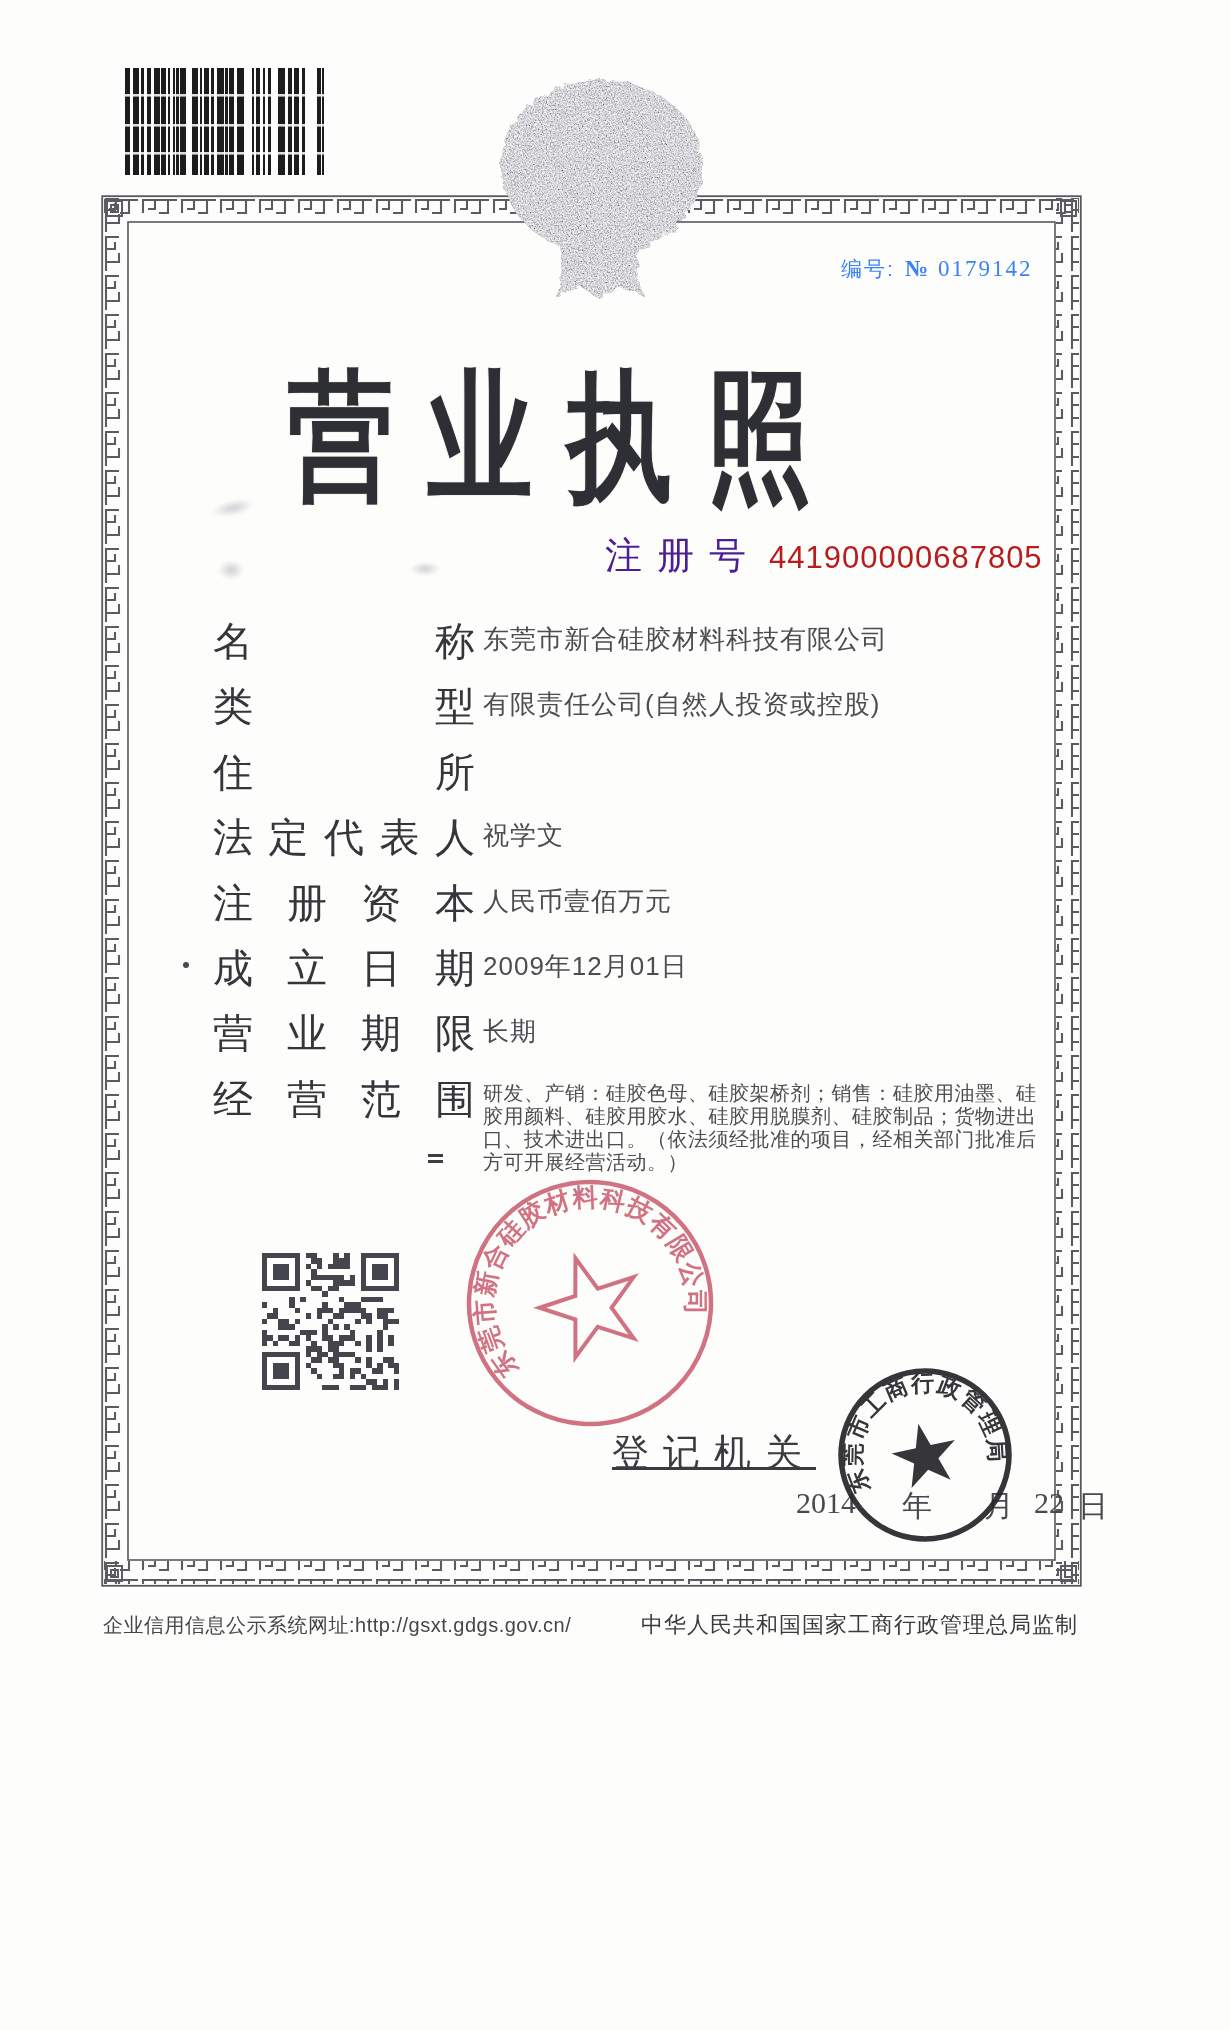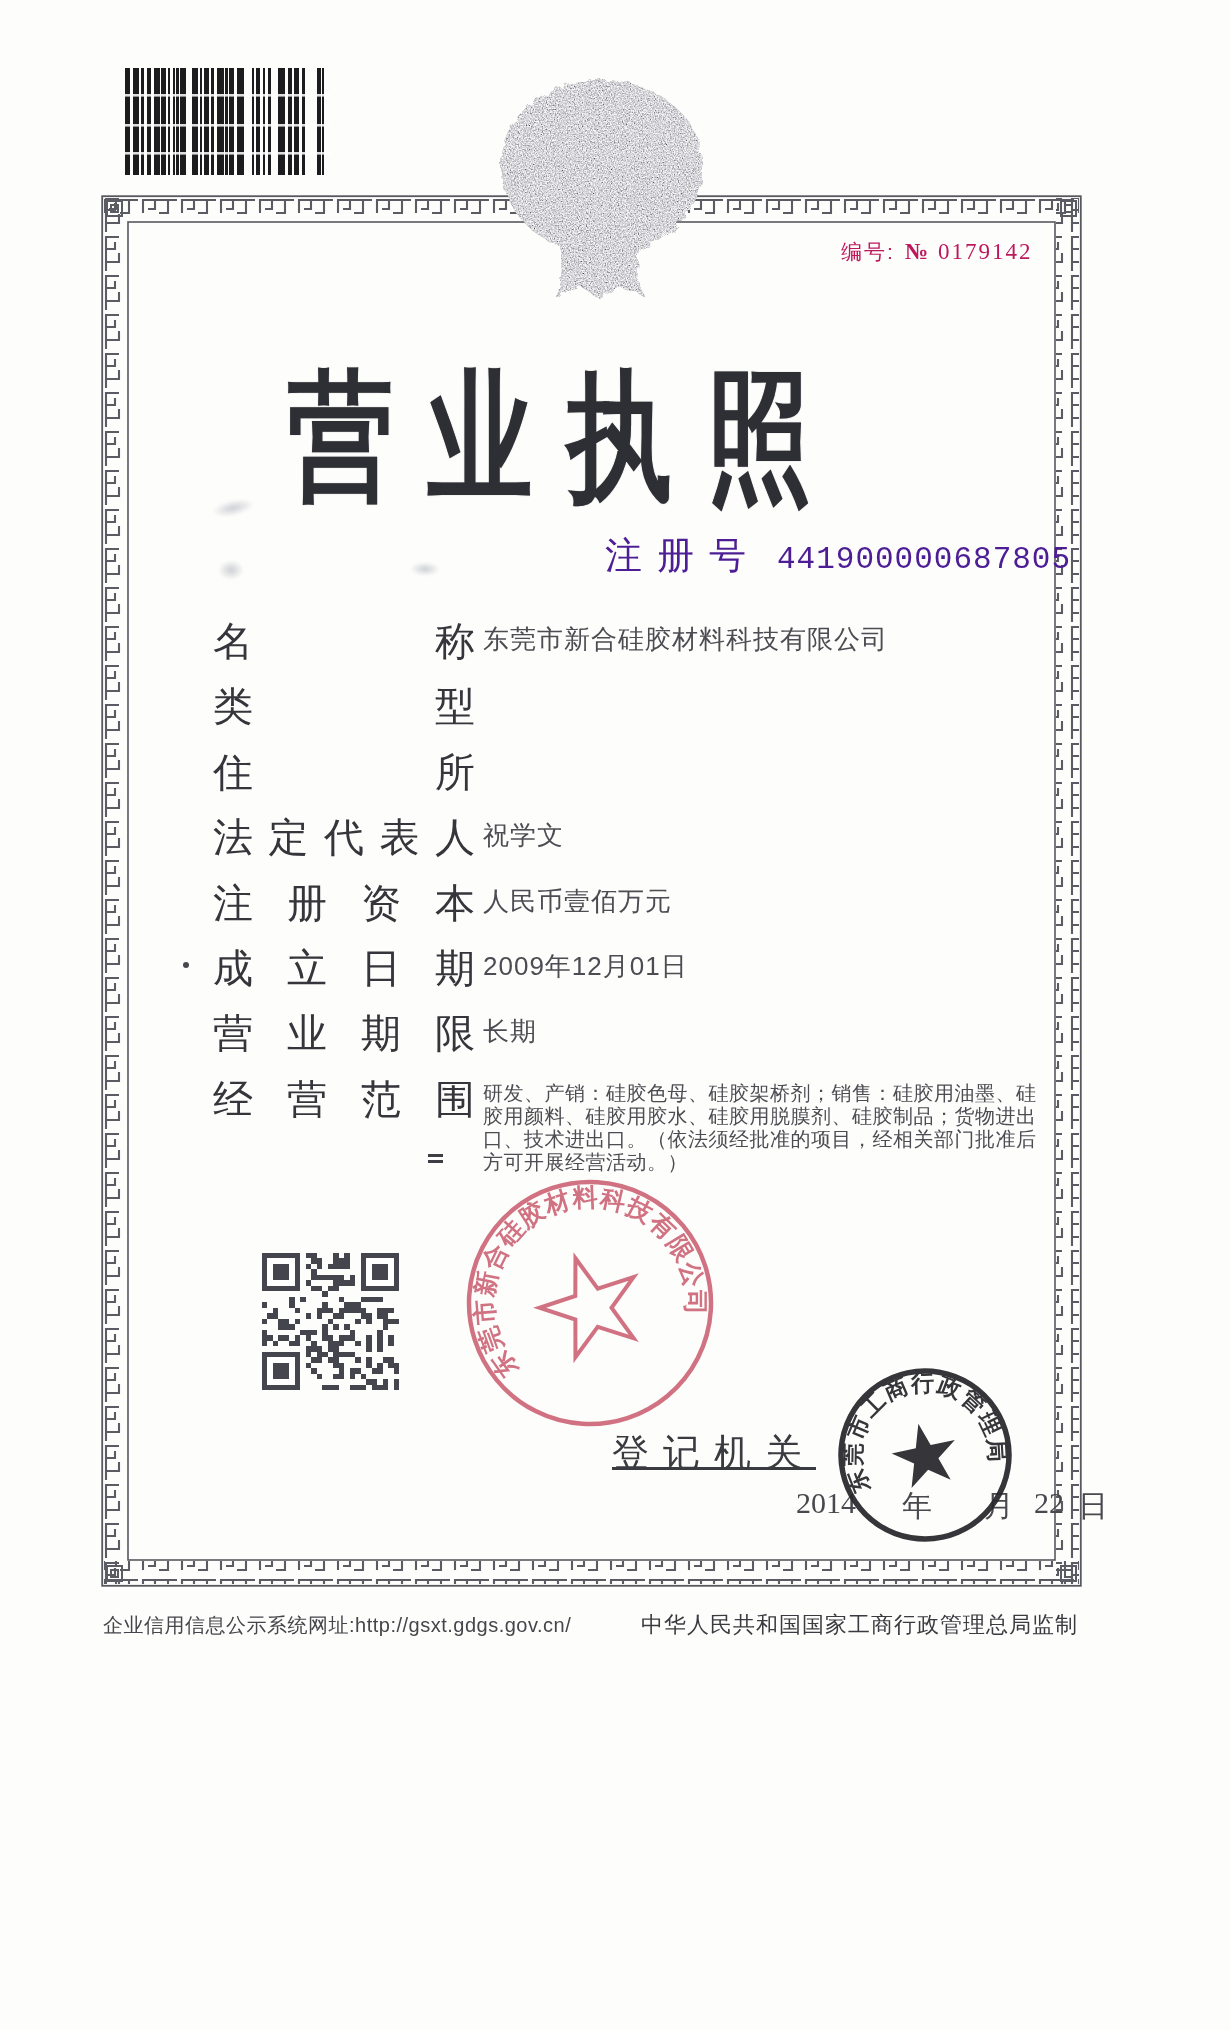--- a/index.html
+++ b/index.html
@@ -12,36 +12,36 @@
     color:#3a3a40;
   }
   .abs { position:absolute; }
   
   .frame { left:101px; top:195px; z-index:1; }
   
   .barcode { left:125px; top:68px; z-index:2; }
   
   .emblem { left:497px; top:72px; z-index:3; }
   
-  .serial { left:841px; top:238px; z-index:4; white-space:nowrap; color:#be185d; }
+  .serial { left:841px; top:255px; z-index:4; white-space:nowrap; color:#3b82f6; }
   .serial-label { font-size:21px; letter-spacing:2px; }
   .serial-no    { font-size:23px; font-weight:bold; font-family:"Liberation Serif", serif; margin-left:10px; }
   .serial-num   { font-size:23px; font-family:"Liberation Serif", serif; margin-left:10px; letter-spacing:2px; }
   
   .title {
     left:288px; top:344px; z-index:4;
     font-size:140px; font-weight:bold; letter-spacing:46px;
     color:#2e2e35; white-space:nowrap;
     transform:scaleX(0.75); transform-origin:left top;
     text-shadow:0 0 1px rgba(46,46,53,.6);
   }
   
   .regline { left:605px; top:531px; z-index:4; white-space:nowrap; }
   .regline .lab { font-size:37px; letter-spacing:15px; color:#4c1d95; font-weight:400; }
-  .regline .num { font-size:31px; font-family:Liberation Mono, monospace; color:#4c1d95; letter-spacing:1px; margin-left:16px; }
+  .regline .num { font-size:31px; font-family:Liberation Sans, sans-serif; color:#b91c1c; letter-spacing:1px; margin-left:8px; }
   
   .fields { left:213px; top:612px; width:860px; z-index:4; }
   .field-row { display:flex; align-items:flex-start; min-height:65.4px; }
   .field-label {
     width:262px; flex-shrink:0; display:flex; justify-content:space-between;
     font-size:40px; color:#35353b; font-weight:500; padding-top:2px;
   }
   .field-value { margin-left:8px; padding-top:10px; font-size:26px; color:#4c4c53; letter-spacing:1px; }
   .field-value.small { font-size:20px; line-height:23px; width:554px; padding-top:12px; letter-spacing:0.5px; }
   
@@ -175,20 +175,21 @@
         <span>称</span>
       </div>
     <div class="field-value">东莞市新合硅胶材料科技有限公司</div>
   </div>
 
   <div class="field-row">
     <div class="field-label">
         <span>类</span>
         <span>型</span>
       </div>
+    <div class="field-value">有限责任公司(自然人投资或控股)</div>
   </div>
 
   <div class="field-row">
     <div class="field-label">
         <span>住</span>
         <span>所</span>
       </div>
   </div>
 
   <div class="field-row">

